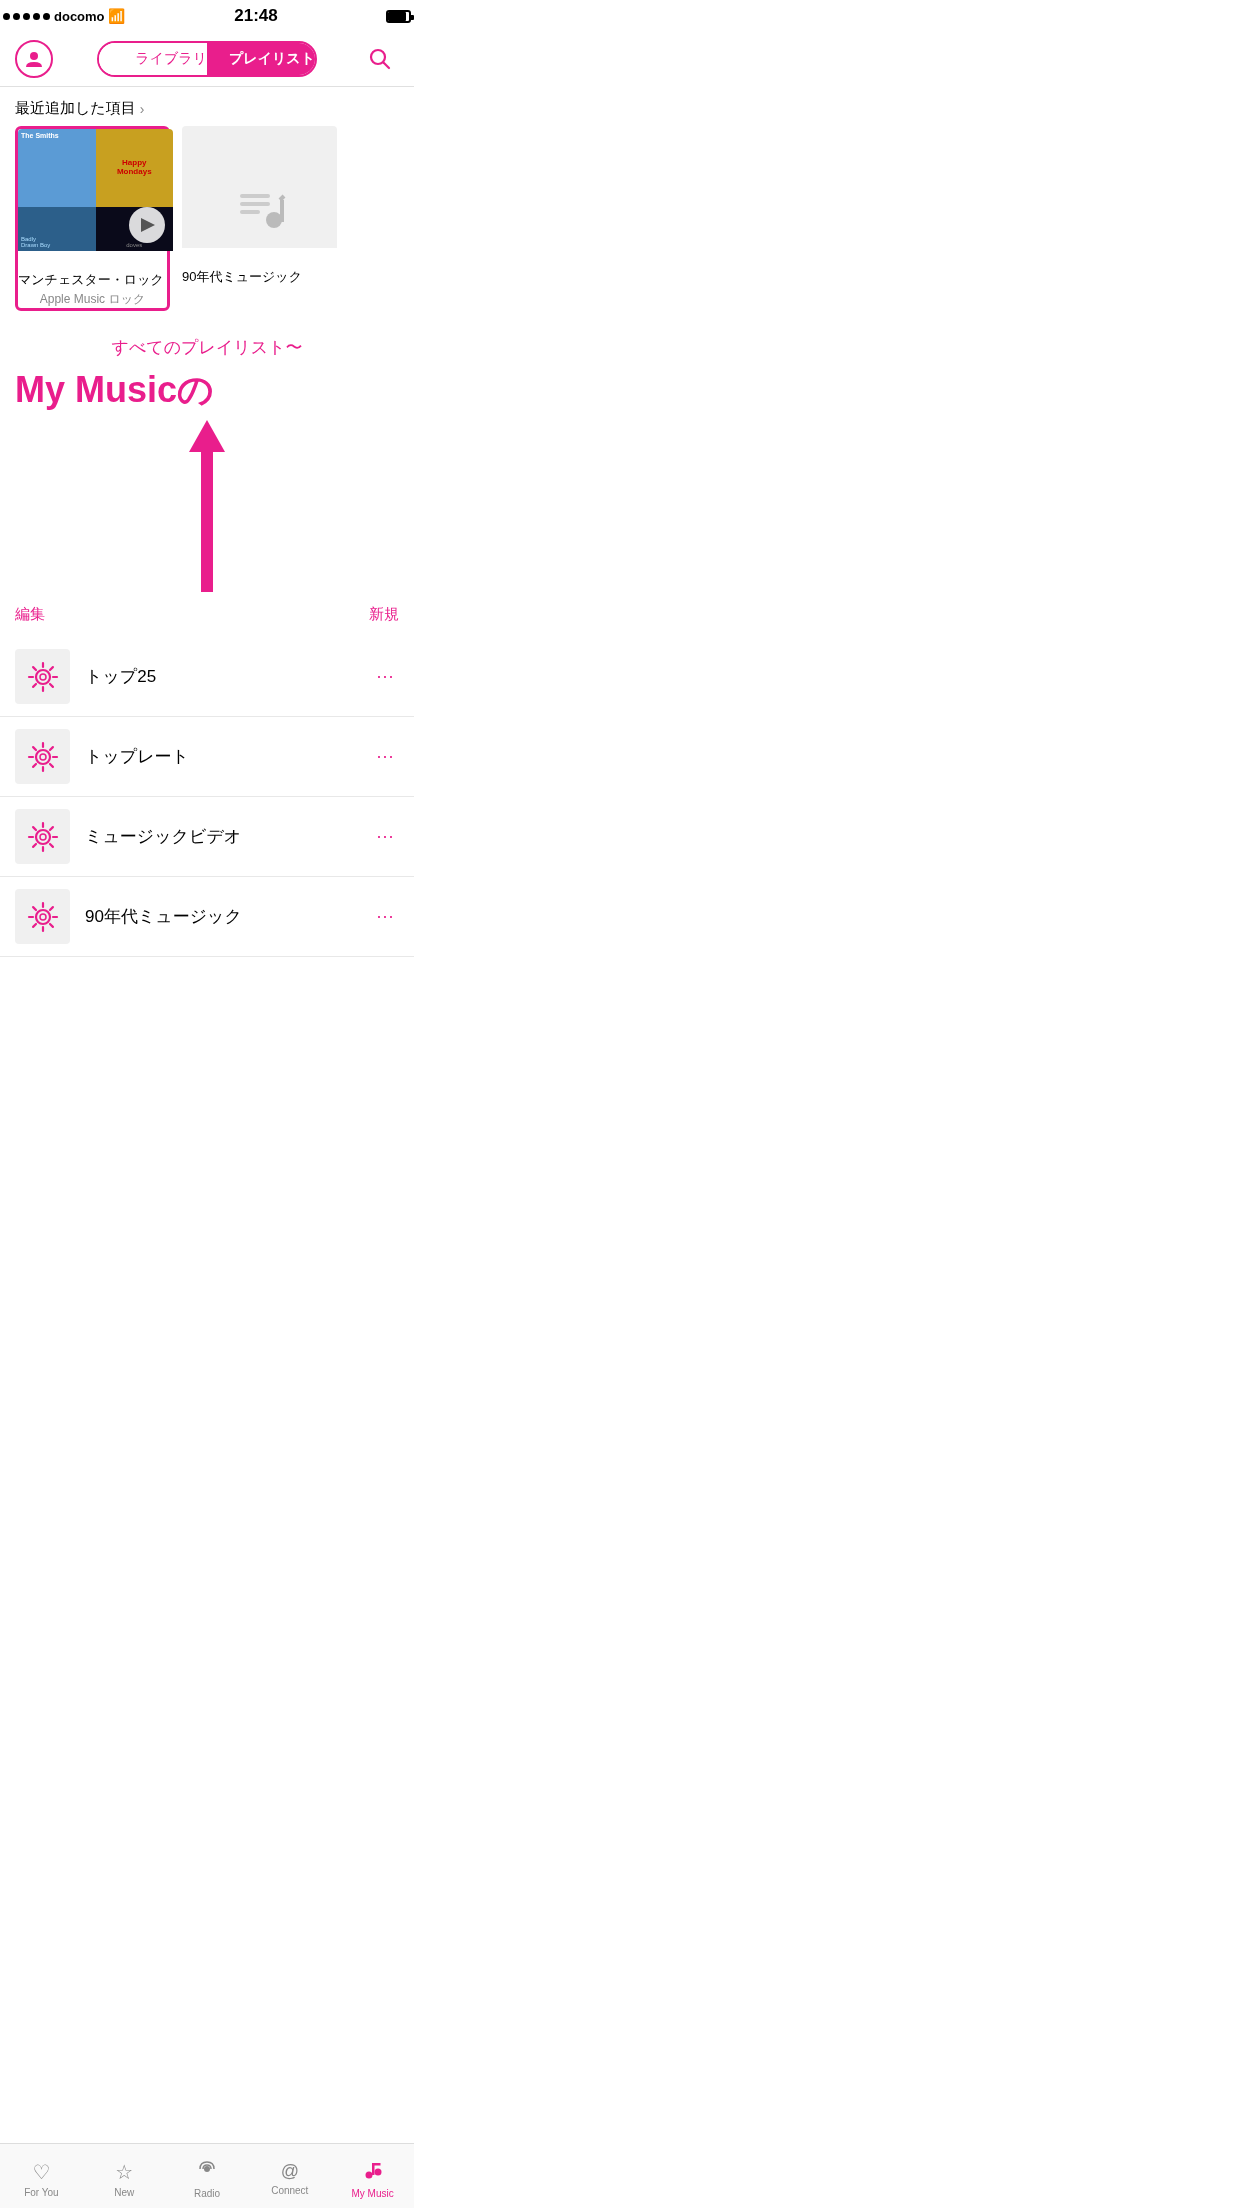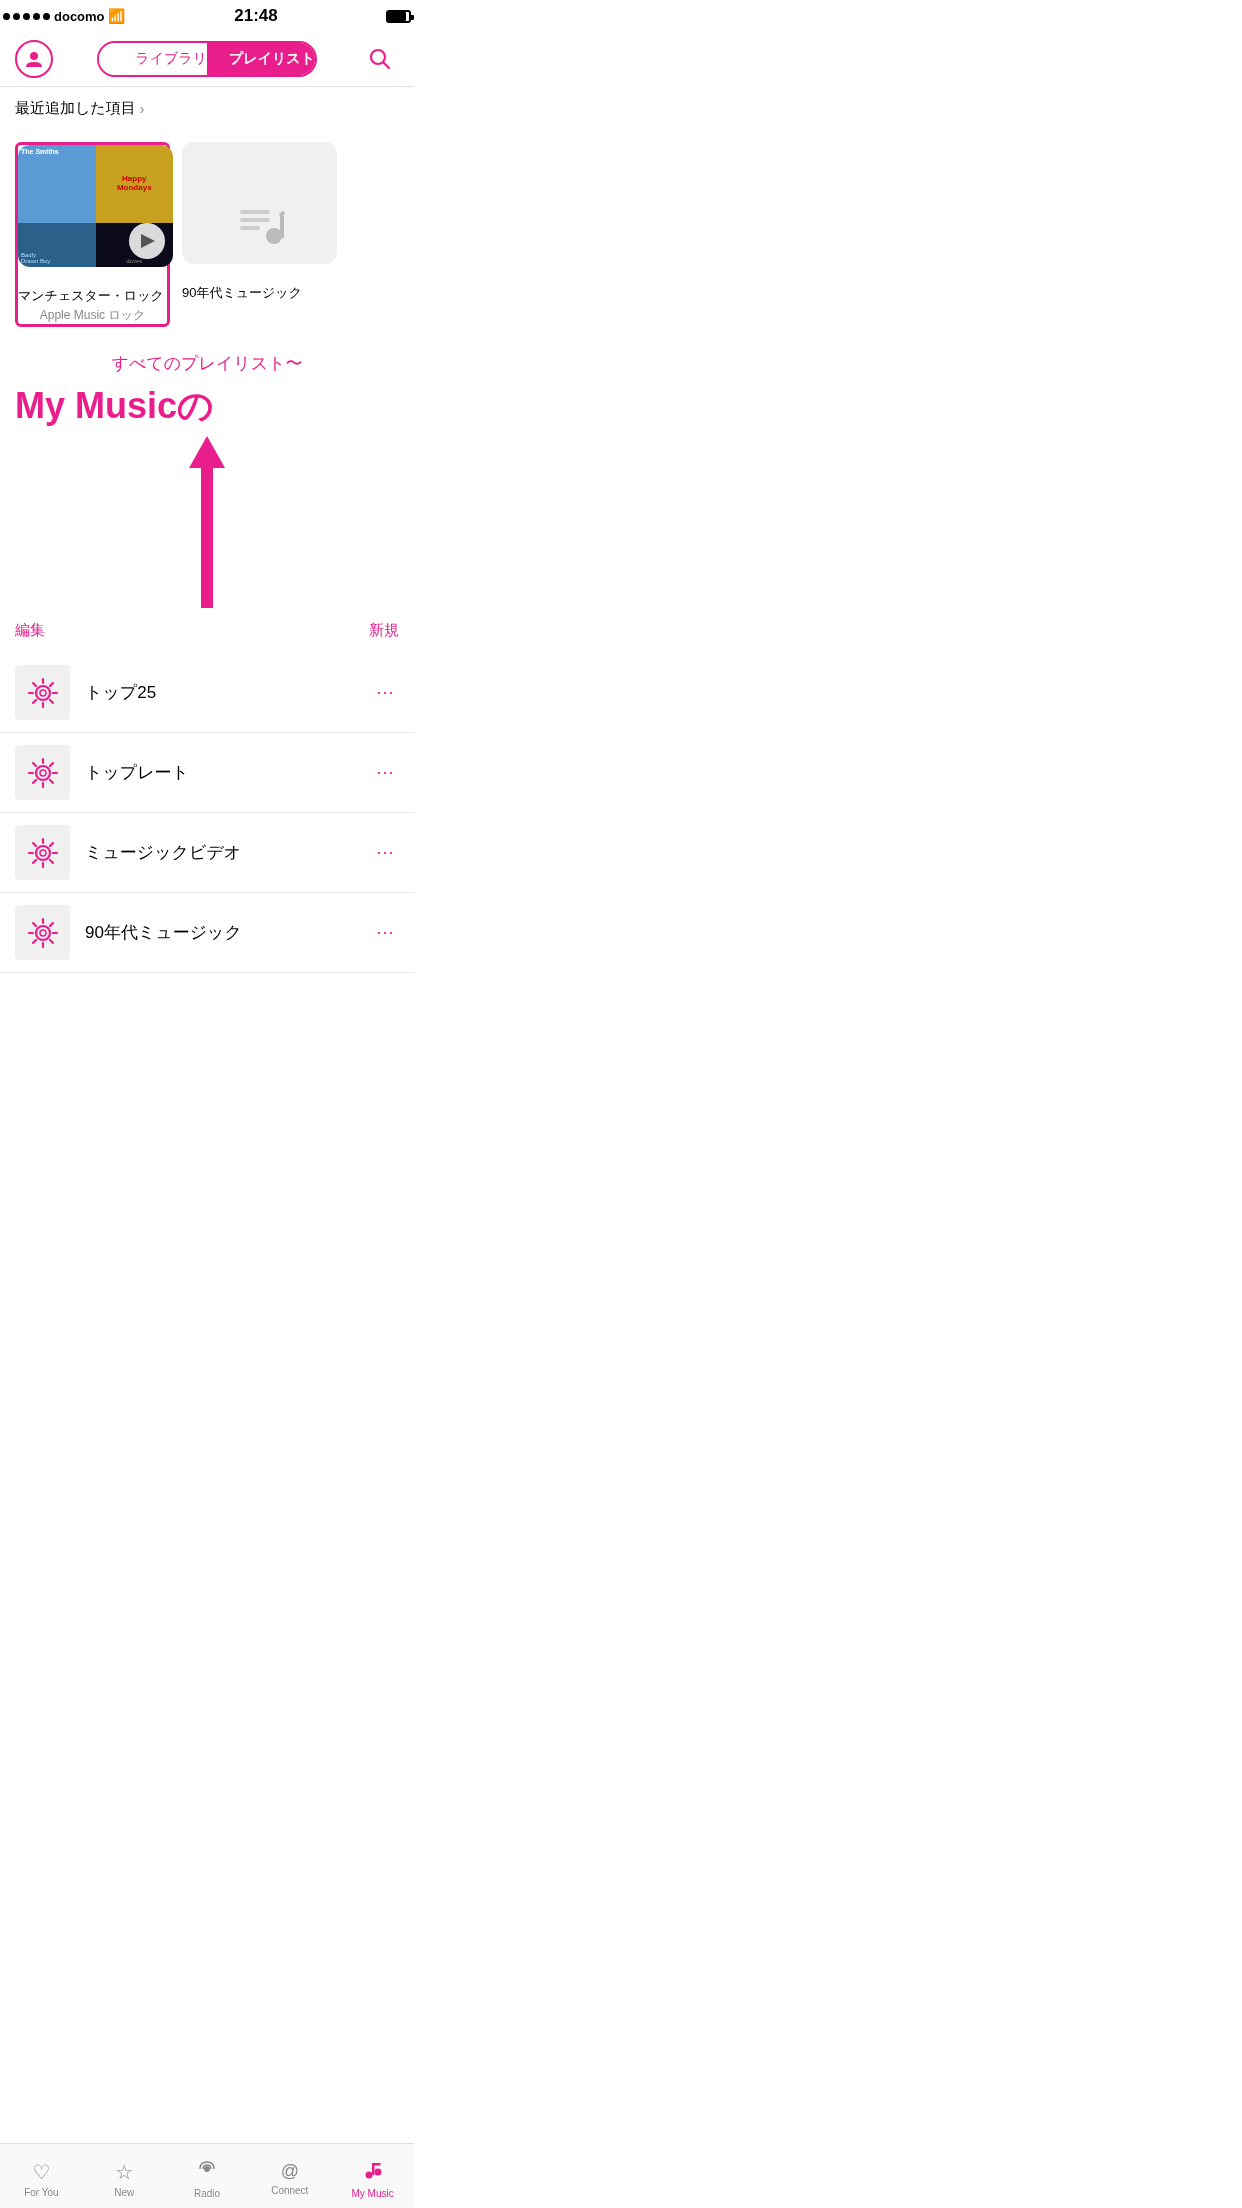--- a/index.html
+++ b/index.html
@@ -97,21 +97,21 @@
       font-weight: 600;
     }
     .search-icon-btn {
       width: 38px; height: 38px;
       display: flex; align-items: center; justify-content: center;
       cursor: pointer;
     }
 
     
     .section-header {
-      padding: 12px 15px 24px;
+      padding: 12px 15px 8px;
       display: flex;
       align-items: center;
       gap: 4px;
     }
     .section-header-text {
       font-size: 15px;
       font-weight: 500;
       color: #000;
     }
     .chevron {
@@ -127,21 +127,21 @@
       overflow-x: auto;
     }
     .album-card {
       flex: 0 0 auto;
       width: 155px;
     }
     .album-art {
       width: 155px;
       height: 122px;
       position: relative;
-      border-radius: 12px;
+      border-radius: 0;
       overflow: hidden;
     }
     .play-btn-overlay {
       position: absolute;
       bottom: 8px; right: 8px;
       width: 36px; height: 36px;
       background: rgba(255,255,255,0.85);
       border-radius: 50%;
       display: flex; align-items: center; justify-content: center;
       cursor: pointer;

